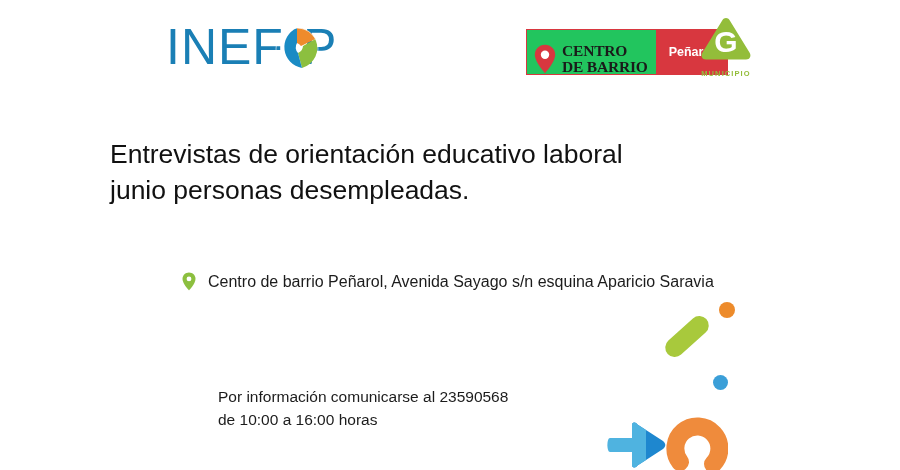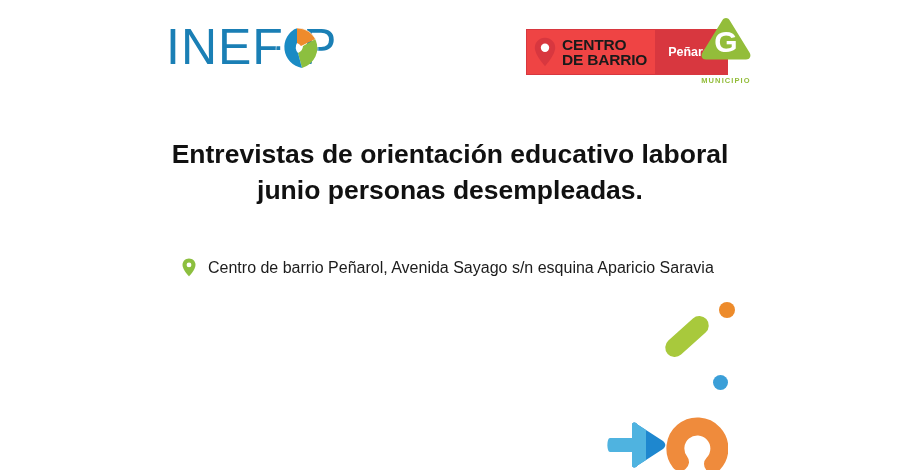--- a/index.html
+++ b/index.html
@@ -35,23 +35,24 @@
     top: 29px;
     height: 46px;
     display: flex;
     align-items: stretch;
     border: 1px solid #d8373f;
     box-sizing: border-box;
     background: #ffffff;
   }
   .logo-centro .cb-left {
     display: flex;
-    align-items: center;
+    align-items: flex-end;
     padding: 0 8px 0 7px;
-    background: #ef4444;
+    background: #22c55e;
+    font-family: Liberation Serif, serif;
   }
   .logo-centro .cb-pin {
     width: 22px;
     height: 30px;
     margin-right: 6px;
     flex: none;
   }
   .logo-centro .cb-words {
     font-weight: bold;
     font-size: 15.5px;
@@ -77,41 +78,40 @@
     top: 17px;
     width: 58px;
     height: 62px;
     text-align: center;
   }
   .logo-municipio .mun-label {
     font-size: 7.5px;
     font-weight: bold;
     letter-spacing: 1.1px;
     color: #93bd3a;
-    margin-top: 9px;
+    margin-top: 2px;
   }
 
   
   .headline {
     position: absolute;
     left: 110px;
     top: 136px;
     width: 680px;
-    text-align: center;
     font-size: 26.5px;
-    font-weight: bold;
+    font-weight: normal;
     line-height: 36px;
     color: #111111;
   }
 
   
   .info-block {
     position: absolute;
     left: 179px;
-    top: 256px;
+    top: 270px;
   }
   .info-row {
     display: flex;
     align-items: center;
     height: 23px;
     margin-bottom: 3px;
   }
   .info-row .ic {
     width: 20px;
     height: 20px;
@@ -217,20 +217,24 @@
         <svg width="14" height="19" viewBox="0 0 14 19">
           <path d="M7 0.6 C3.3 0.6 0.5 3.4 0.5 7 C0.5 11.6 7 18.4 7 18.4
                    C7 18.4 13.5 11.6 13.5 7 C13.5 3.4 10.7 0.6 7 0.6 Z" fill="#8cbf3f"></path>
           <circle cx="7" cy="6.9" r="2.4" fill="#ffffff"></circle>
         </svg>
       </span>
       <span class="txt">Centro de barrio Peñarol, Avenida Sayago s/n esquina Aparicio Saravia</span>
     </div>
   </div>
 
+  <div class="contact">
+    <div>Por información comunicarse al 23590568</div>
+    <div>de 10:00 a 16:00 horas</div>
+  </div>
 
   <div class="deco deco-dot-orange"></div>
   <div class="deco deco-capsule-green"></div>
   <div class="deco deco-dot-blue"></div>
 
   <div class="deco deco-arrow-blue">
     <svg width="62" height="46" viewBox="0 0 62 46">
       <path d="M4 16 L30 16 L30 30 L4 30 C0.5 30 0.5 16 4 16 Z" fill="#4fb3e0"></path>
       <path d="M26 2 C28 -0.5 30 0.5 31.5 2.5 L57 19 C60 21.5 60 24.5 57 27
                L31.5 43.5 C30 45.5 28 46.5 26 44 Z" fill="#1e87cf"></path>

